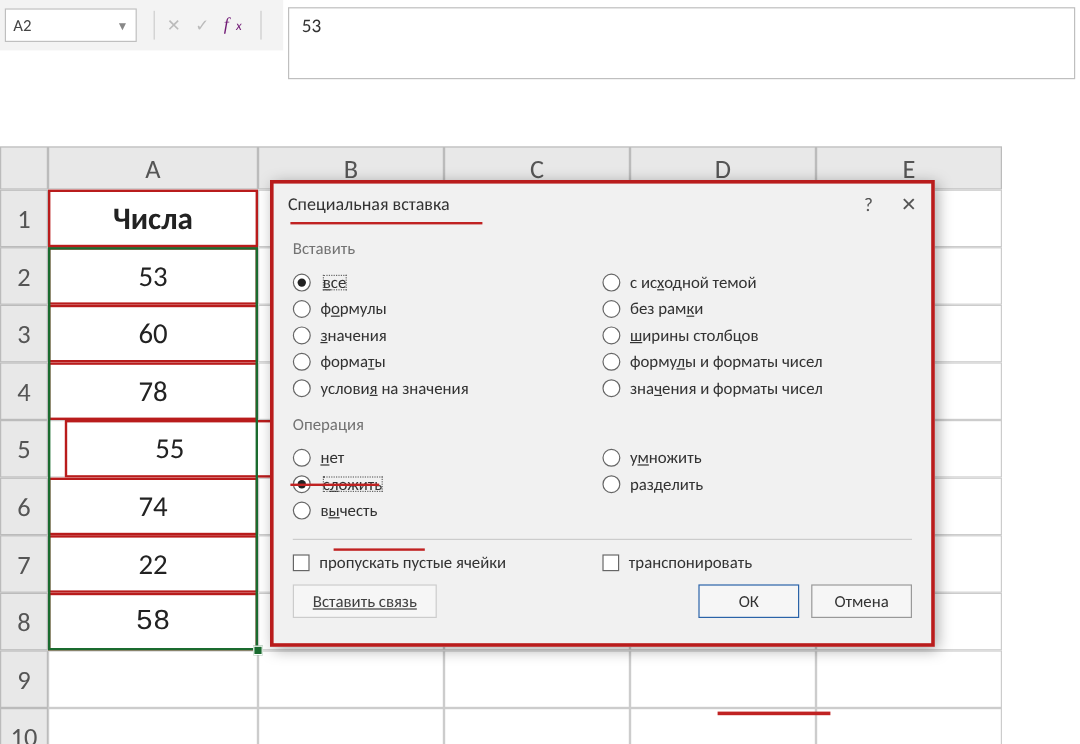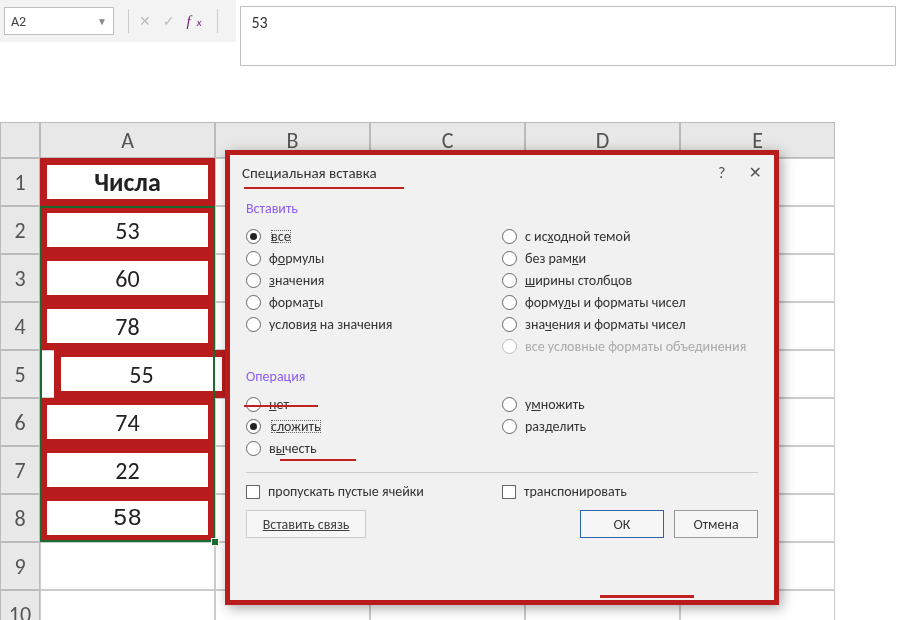--- a/index.html
+++ b/index.html
@@ -12,30 +12,30 @@
 .fb-divider { width:1px;height:24px;background:#ccc;margin:0 4px; }
 .formula-input { flex:1;height:60px;background:#fff;border:1px solid #bfbfbf;margin:6px 4px;padding:6px 10px;font-size:16px;color:#333; }
 .formula-wrap { display:flex;align-items:flex-start; }
 
 .sheet-area { position:relative;margin-top:50px; }
 .corner { position:absolute;left:0;top:0;width:40px;height:36px;background:#e8e8e8;border:1px solid #bbb; }
 .colhead { position:absolute;top:0;height:36px;background:#e8e8e8;border:1px solid #bbb;display:flex;align-items:center;justify-content:center;font-size:22px;color:#555; }
 .rowhead { position:absolute;left:0;width:40px;background:#e8e8e8;border:1px solid #bbb;display:flex;align-items:center;justify-content:center;font-size:22px;color:#555; }
 .cell { position:absolute;background:#fff;border:1px solid #ccc;display:flex;align-items:center;justify-content:center;font-size:24px;color:#222; }
 .cell.header { font-weight:bold;font-size:26px; }
-.cell.thick { border:7px solid #b91c1c; }
+.cell.thick { border:2px solid #b91c1c; }
 .selhandle { position:absolute;width:8px;height:8px;background:#1a6b2f;border:1px solid #fff; }
 
-.dialog { position:absolute;left:225px;top:150px;width:554px;height:455px;background:#f1f1f1;border:5px solid #b91c1c;box-shadow:3px 3px 12px rgba(0,0,0,.35);font-size:14px;color:#333; }
+.dialog { position:absolute;left:225px;top:150px;width:554px;height:389px;background:#f1f1f1;border:3px solid #b91c1c;box-shadow:3px 3px 12px rgba(0,0,0,.35);font-size:14px;color:#333; }
 .dlg-title { display:flex;align-items:center;justify-content:space-between;padding:8px 12px; }
 .dlg-title .t { font-size:15px; }
 .dlg-title .ctrls span { margin-left:20px;font-size:16px;color:#555;cursor:default; }
 .underline-red { position:absolute;height:2px;background:#c02222; }
 .dlg-body { padding:4px 16px; }
-.section-label { font-size:14px;color:#8b5cf6;margin:6px 0 6px 0; }
+.section-label { font-size:14px;color:#737373;margin:6px 0 6px 0; }
 .radio-grid { display:flex; }
 .radio-col { flex:1; }
 .radio { display:flex;align-items:center;margin:5px 0;font-size:14px; }
 .radio .circ { width:15px;height:15px;border:1px solid #666;border-radius:50%;margin-right:8px;display:flex;align-items:center;justify-content:center;background:#fff; }
 .radio.checked .circ::after { content:"";width:7px;height:7px;background:#222;border-radius:50%; }
 .radio.disabled { color:#aaa; }
 .radio.disabled .circ { border-color:#bbb; }
 .chk { display:flex;align-items:center;font-size:14px; }
 .chk .box { width:14px;height:14px;border:1px solid #666;margin-right:8px;background:#fff; }
 .hr { height:1px;background:#ccc;margin:10px 0; }
@@ -196,24 +196,20 @@
             <span><span><u class="acc">ш</u>ирины столбцов</span></span>
           </div>
           <div class="radio">
             <span class="circ"></span>
             <span><span>форму<u class="acc">л</u>ы и форматы чисел</span></span>
           </div>
           <div class="radio">
             <span class="circ"></span>
             <span><span>зна<u class="acc">ч</u>ения и форматы чисел</span></span>
           </div>
-          <div class="radio disabled">
-            <span class="circ"></span>
-            <span>все условные форматы объединения</span>
-          </div>
         </div>
       </div>
 
     <div class="section-label" style="margin-top:8px;">Операция</div>
     <div class="underline-red" style="left:14px;top:250px;width:74px;"></div>
     <div class="radio-grid" id="op-grid">
         <div class="radio-col">
           <div class="radio">
             <span class="circ"></span>
             <span><span><u class="acc">н</u>ет</span></span>

